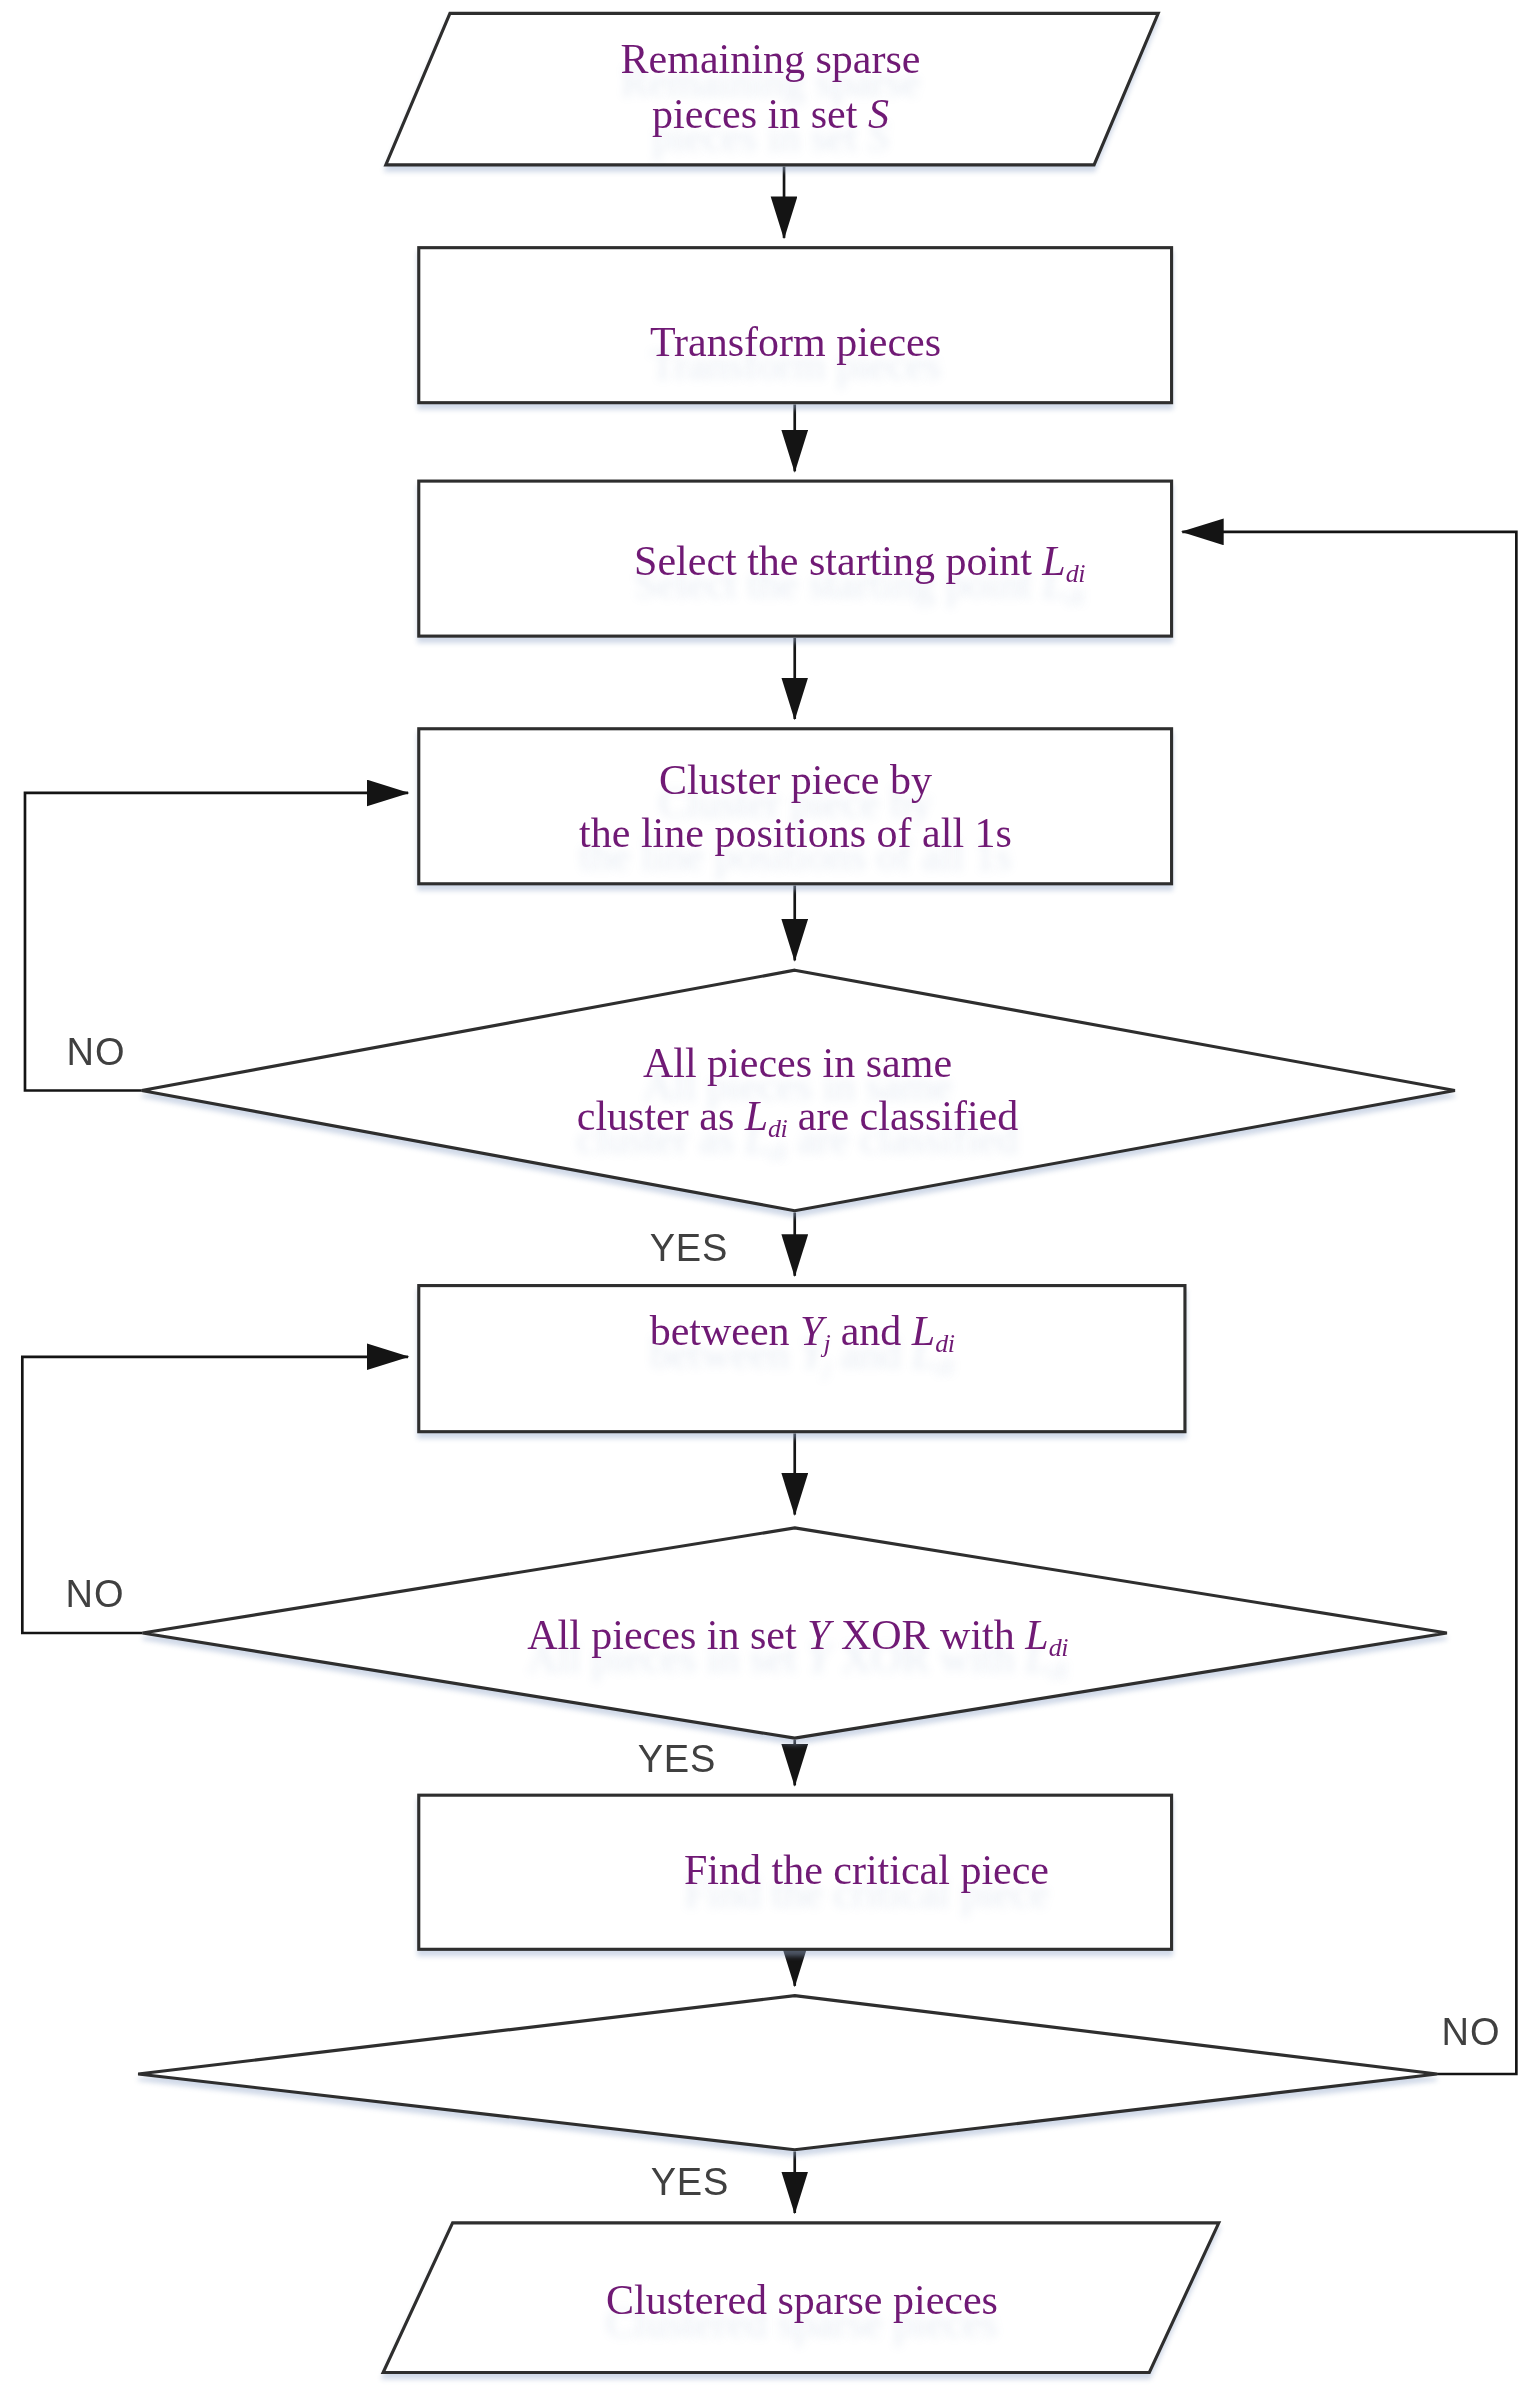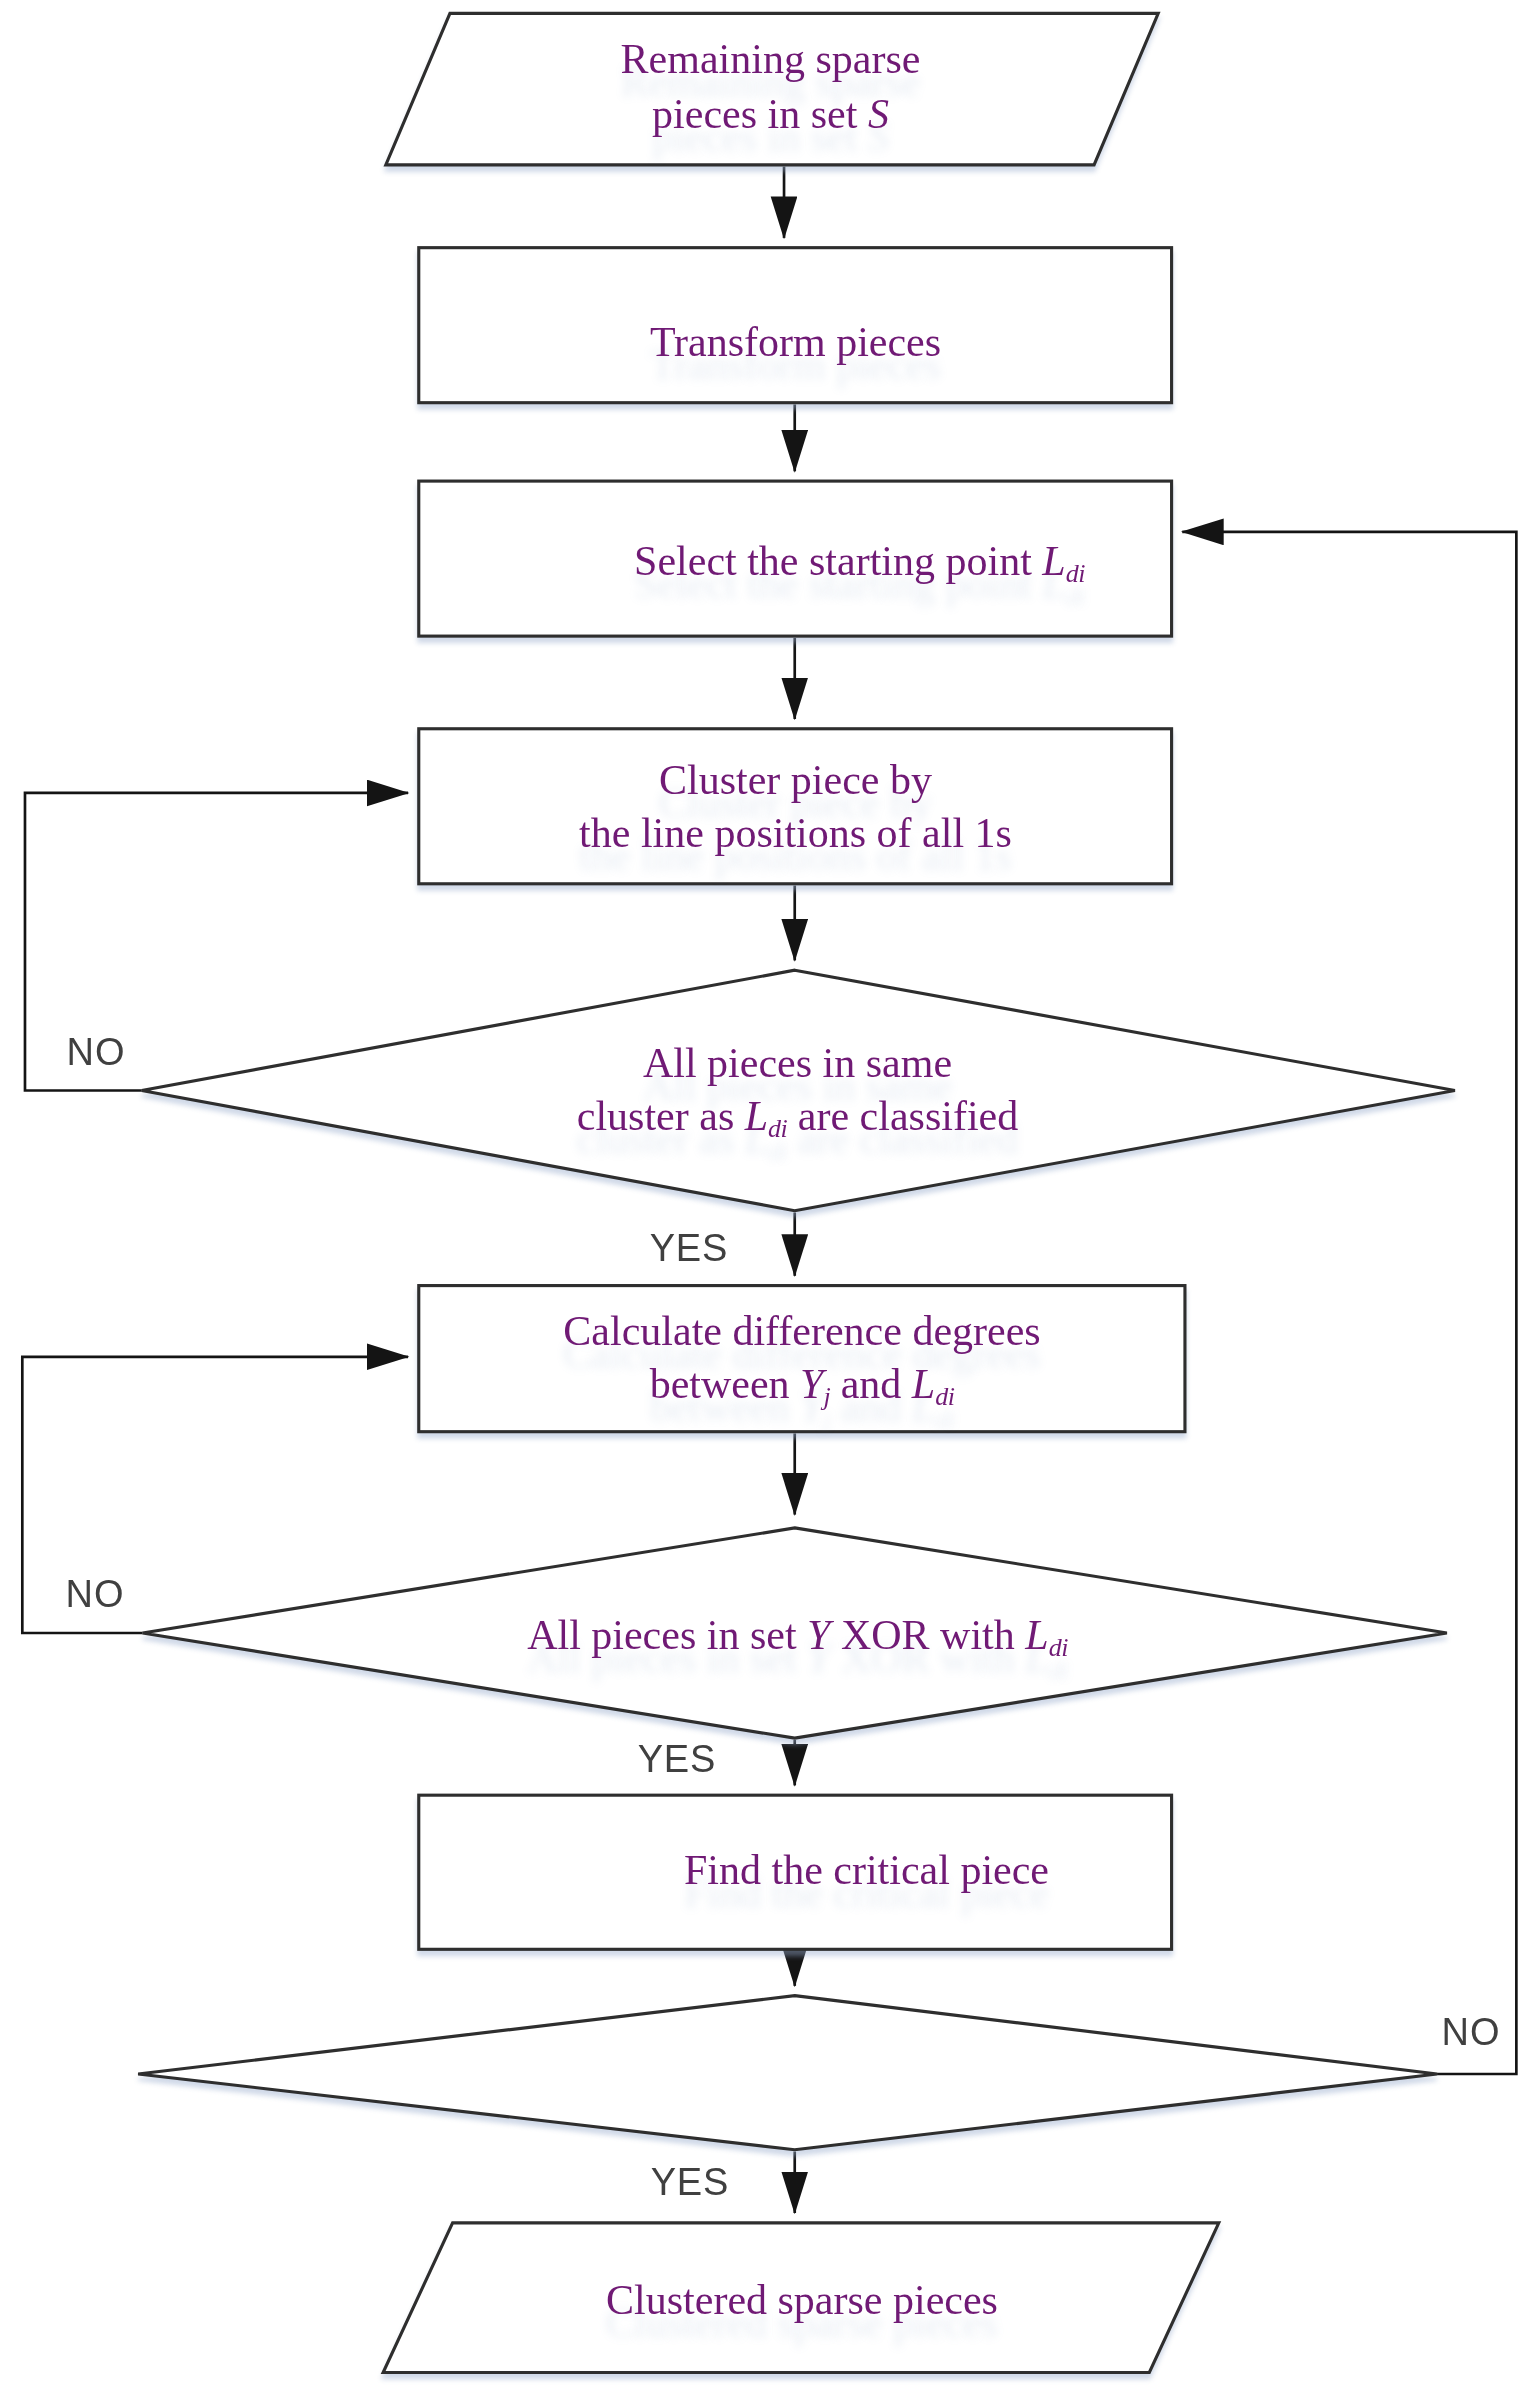--- a/index.html
+++ b/index.html
@@ -101,21 +101,20 @@
       <div class="tline"><span>Cluster piece by</span></div>
       <div class="tline"><span>the line positions of all 1s</span></div>
     </div>
 
   <div class="node-text" style="left:223px;top:1037px;width:1149px;">
       <div class="tline"><span>All pieces in same</span></div>
       <div class="tline"><span>cluster as </span><span class="it">L</span><span class="it sb">di</span><span> are classified</span></div>
     </div>
 
   <div class="node-text" style="left:419px;top:1305px;width:766px;">
-      <div class="tline"><span>Calculate difference degrees</span></div>
       <div class="tline"><span>between </span><span class="it">Y</span><span class="it sb">j</span><span> and </span><span class="it">L</span><span class="it sb">di</span></div>
     </div>
 
   <div class="node-text" style="left:223px;top:1609px;width:1149px;">
       <div class="tline"><span>All pieces in set </span><span class="it">Y</span><span> XOR with </span><span class="it">L</span><span class="it sb">di</span></div>
     </div>
 
   <div class="node-text" style="left:419px;top:1844px;width:895px;">
       <div class="tline"><span>Find the critical piece</span></div>
     </div>

